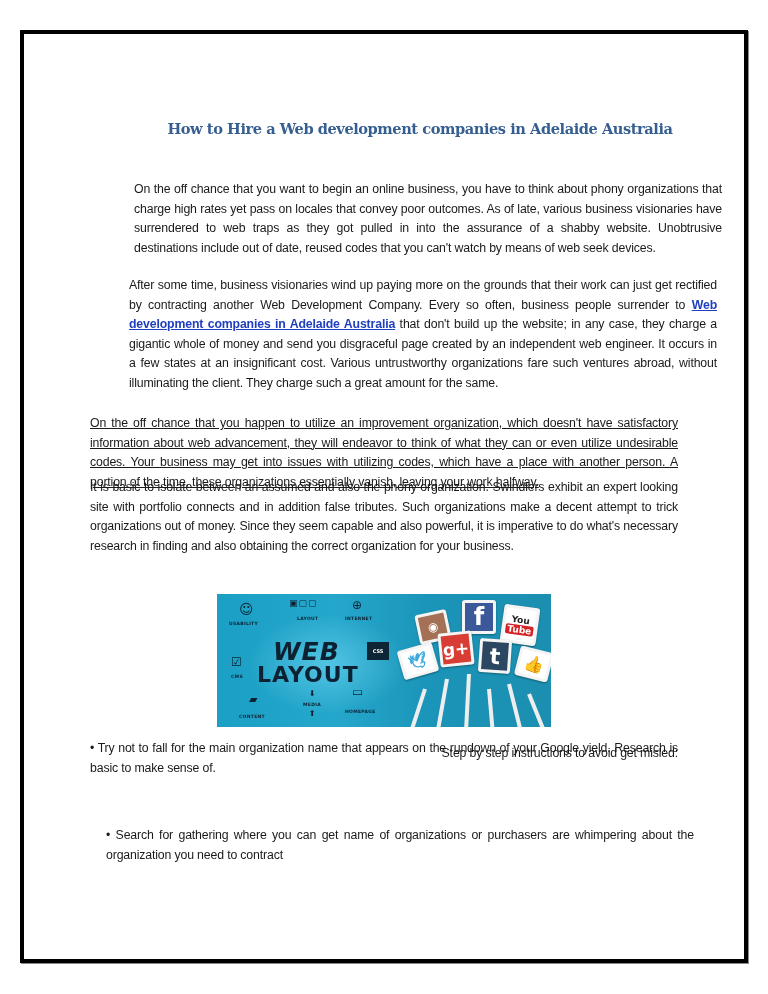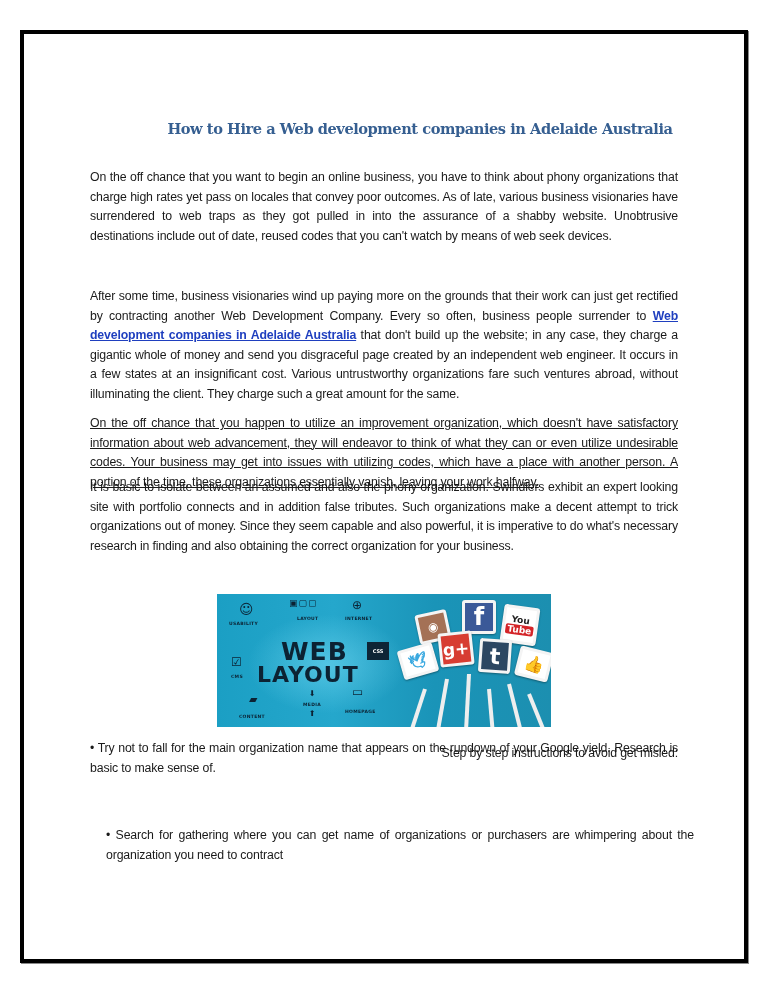--- a/index.html
+++ b/index.html
@@ -43,22 +43,22 @@
       left: 90px;
       width: 588px;
       margin: 0;
       font-family: "Liberation Sans", "DejaVu Sans", sans-serif;
       font-size: 12.3px;
       line-height: 19.5px;
       color: #1a1a1a;
       text-align: justify;
       letter-spacing: -0.15px;
     }
-    .p1 { top: 168px; }
-    .p2 { top: 287px; }
+    .p1 { top: 180px; margin-left: 44px; }
+    .p2 { top: 276px; margin-left: 39px; }
     .p3 { top: 414px; text-decoration: underline; }
     .p4 { top: 478px; }
     .step-heading { top: 744px; text-align: right; }
     .b1 { top: 739px; }
     .b2 { top: 826px; margin-left: 16px; }
     .doc-link {
       color: #1F3FBF;
       font-weight: bold;
       text-decoration: underline;
     }
@@ -80,21 +80,21 @@
       background: radial-gradient(ellipse at center, rgba(120,220,245,0.55) 0%, rgba(120,220,245,0) 70%);
     }
     .wd-title {
       position: absolute;
       font-family: "DejaVu Sans", sans-serif;
       font-weight: bold;
       color: #0c2233;
       letter-spacing: 1px;
       line-height: 1;
     }
-    .wd-web { left: 64px; top: 45px; font-size: 25px; }
+    .wd-web { left: 56px; top: 45px; font-size: 25px; font-style: italic; }
     .wd-design { left: 40px; top: 70px; font-size: 22px; }
     .wd-label {
       position: absolute;
       font-family: "DejaVu Sans", sans-serif;
       font-size: 4.5px;
       font-weight: bold;
       color: #0c2233;
       letter-spacing: 0.3px;
     }
     .wd-icon {

